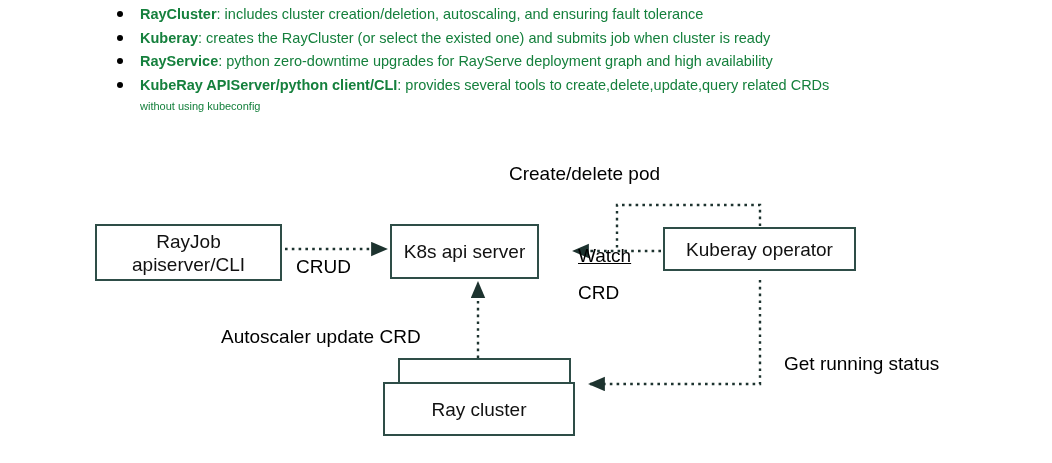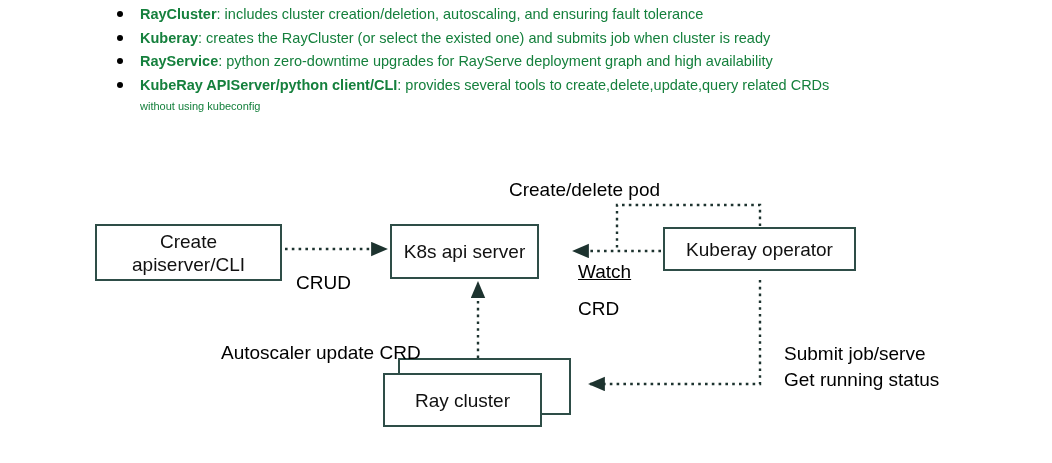--- a/index.html
+++ b/index.html
@@ -85,21 +85,20 @@
     background: #ffffff;
     z-index: 4;
   }
   .edge-label {
     position: absolute;
     font-size: 19px;
     line-height: 23px;
     color: #000;
     white-space: pre;
     z-index: 6;
-    margin-top: 16px;
   }
 
   svg.edges {
     position: absolute;
     left: 0;
     top: 0;
     width: 1052px;
     height: 463px;
     z-index: 3;
     overflow: visible;
@@ -145,44 +144,43 @@
 
       <line x1="661" y1="251" x2="574" y2="251" stroke="#1d332f" stroke-width="2.4" stroke-dasharray="2.6 4.2" stroke-linecap="butt" marker-end="url(#ah)"></line>
 
       <line x1="478" y1="358" x2="478" y2="283" stroke="#1d332f" stroke-width="2.4" stroke-dasharray="2.6 4.2" stroke-linecap="butt" marker-end="url(#ah)"></line>
 
       <polyline points="760,280 760,384 590,384" fill="none" stroke="#1d332f" stroke-width="2.4" stroke-dasharray="2.6 4.2" stroke-linecap="butt" marker-end="url(#ah)"></polyline>
     </svg>
 
     <div class="node-box" style="left:95px; top:224px; width:187px; height:57px;">
       <div>
-        <div>Create</div>
+        <div>RayJob</div>
         <div>apiserver/CLI</div>
       </div>
     </div>
 
     <div class="node-box" style="left:390px; top:224px; width:149px; height:55px;">
       <span>K8s api server</span>
     </div>
 
     <div class="node-box" style="left:663px; top:227px; width:193px; height:44px;">
       <span>Kuberay operator</span>
     </div>
 
     <div class="node-box-back" style="left:398px; top:358px; width:173px; height:57px;"></div>
-    <div class="node-box" style="left:383px; top:373px; width:159px; height:54px;text-align:center;">
+    <div class="node-box" style="left:383px; top:382px; width:192px; height:54px;text-align:center;">
       <span>Ray cluster</span>
     </div>
 
     <div class="edge-label" style="left:296px; top:255px;">CRUD</div>
 
     <div class="edge-label" style="left:509px; top:162px;">Create/delete pod</div>
 
     <div class="edge-label" style="left:578px; top:244px;text-decoration:underline;">Watch</div>
     <div class="edge-label" style="left:578px; top:281px;text-align:center;">CRD</div>
 
     <div class="edge-label" style="left:221px; top:325px;">Autoscaler update CRD</div>
 
-    <div class="edge-label" style="left:784px; top:326px;">Submit job/serve</div>
     <div class="edge-label" style="left:784px; top:352px;">Get running status</div>
 
   </div>
 </div>
 
 </body></html>

